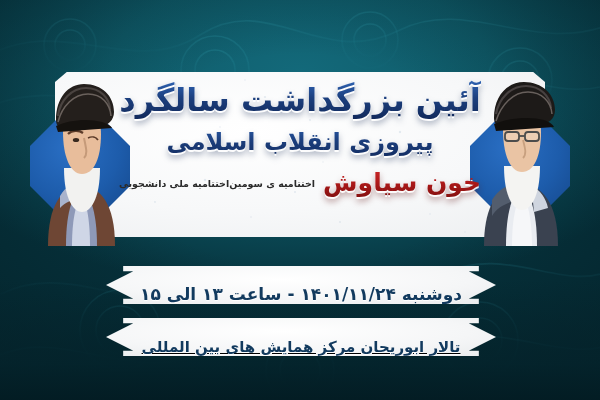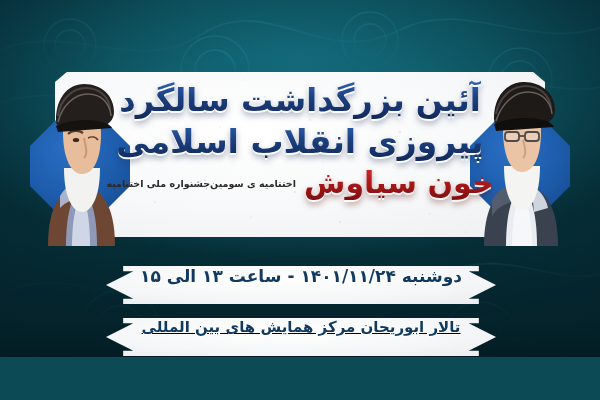--- a/index.html
+++ b/index.html
@@ -2,21 +2,21 @@
 <html lang="fa" dir="rtl"><head>
 <meta charset="utf-8">
 <style>
   html,body{margin:0;padding:0;}
   body{
     width:600px;height:400px;overflow:hidden;
     font-family:"DejaVu Sans","Liberation Sans",sans-serif;
     background:#0c4b55;
   }
   .poster{
-    position:relative;width:600px;height:357px;overflow:hidden;
+    position:relative;width:600px;height:400px;overflow:hidden;
     background:
       radial-gradient(ellipse 70% 55% at 50% 18%, #13697a 0%, #0f5b69 45%, #0a4551 75%, #06323c 100%),
       linear-gradient(180deg,#0f6475 0%, #0d5766 40%, #083b47 78%, #052a33 100%);
   }
   
   .bg-swirls{position:absolute;inset:0;opacity:.5;mix-blend-mode:screen;pointer-events:none;}
   .bg-vignette{
     position:absolute;inset:0;pointer-events:none;
     background:radial-gradient(ellipse 85% 75% at 50% 40%, rgba(0,0,0,0) 35%, rgba(2,22,28,.55) 100%);
   }
@@ -62,46 +62,46 @@
   .t-line1,.t-line2{
     font-family:"DejaVu Sans","Liberation Sans",sans-serif;
     font-weight:bold;letter-spacing:-1px;white-space:nowrap;
     color:#18366e;
     background:linear-gradient(180deg,#2e63b4 0%, #1c3f7e 45%, #11285a 100%);
     -webkit-background-clip:text;background-clip:text;color:transparent;
     text-shadow:none;
     filter:drop-shadow(0 2px 0 rgba(255,255,255,.95)) drop-shadow(0 3px 3px rgba(30,50,90,.35));
   }
   .t-line1{font-size:32px;line-height:40px;margin-top:2px;}
-  .t-line2{font-size:33px;line-height:40px;margin-top:2px;}
+  .t-line2{font-size:24px;line-height:40px;margin-top:2px;}
   .t-row3{
     display:flex;flex-direction:row;align-items:center;justify-content:center;
     gap:8px;margin-top:4px;width:100%;
   }
   .t-red{
-    font-size:30px;line-height:34px;font-weight:bold;white-space:nowrap;
+    font-size:25px;line-height:34px;font-weight:bold;white-space:nowrap;
     background:linear-gradient(180deg,#d22b2b 0%, #a81717 55%, #7d0f0f 100%);
     -webkit-background-clip:text;background-clip:text;color:transparent;
     filter:drop-shadow(0 2px 0 rgba(255,255,255,.9)) drop-shadow(0 3px 3px rgba(90,10,10,.35));
     letter-spacing:-1px;
   }
   .t-sub{
     display:flex;flex-direction:row;align-items:flex-start;
     color:#2b2b2b;font-size:9.5px;line-height:13px;white-space:nowrap;font-weight:600;
     letter-spacing:.3px;
   }
 
   
   .ribbon{
     position:absolute;height:38px;
     background:radial-gradient(ellipse 80% 90% at 45% 35%, #ffffff 0%, #f5f6f7 60%, #e9ebed 100%);
     clip-path: polygon(
       0% 50%, 7% 14%, 4.4% 14%, 4.4% 0%, 95.6% 0%, 95.6% 14%, 93% 14%, 100% 50%,
       93% 86%, 95.6% 86%, 95.6% 100%, 4.4% 100%, 4.4% 86%, 7% 86%);
-    display:flex;align-items:flex-start;justify-content:center;
+    display:flex;align-items:flex-end;justify-content:center;
     box-shadow:0 4px 12px rgba(0,0,0,.3);
   }
   .ribbon span{
     color:#123a5e;font-weight:bold;font-size:17px;letter-spacing:0px;white-space:nowrap;
     text-shadow:0 1px 0 rgba(255,255,255,.9);
   }
   .ribbon-date{left:106px;top:266px;width:390px;}
   .ribbon-venue{left:106px;top:318px;width:390px;text-decoration:underline;}
   .ribbon-venue span{font-size:15px;}
 </style>
@@ -230,21 +230,21 @@
     </svg>
   </div>
 
   <div class="title-wrap">
     <div class="t-line1">آئین بزرگداشت سالگرد</div>
     <div class="t-line2">پیروزی انقلاب اسلامی</div>
     <div class="t-row3">
       <div class="t-red">خون سیاوش</div>
       <div class="t-sub">
         <div>اختتامیه ی سومین</div>
-        <div>جشنواره ملی اختتامیه</div>
+        <div>اختتامیه ملی دانشجویی</div>
       </div>
     </div>
   </div>
 
   <div class="ribbon ribbon-date">
     <span>دوشنبه ۱۴۰۱/۱۱/۲۴ - ساعت ۱۳ الی ۱۵</span>
   </div>
   <div class="ribbon ribbon-venue">
     <span>تالار ابوریحان مرکز همایش های بین المللی</span>
   </div>

